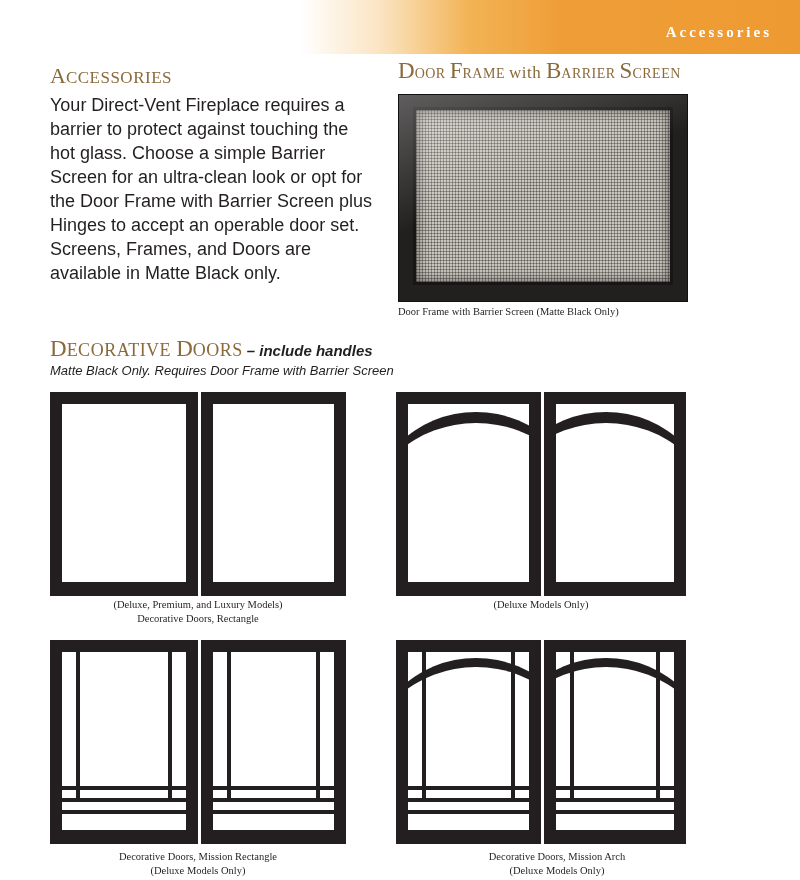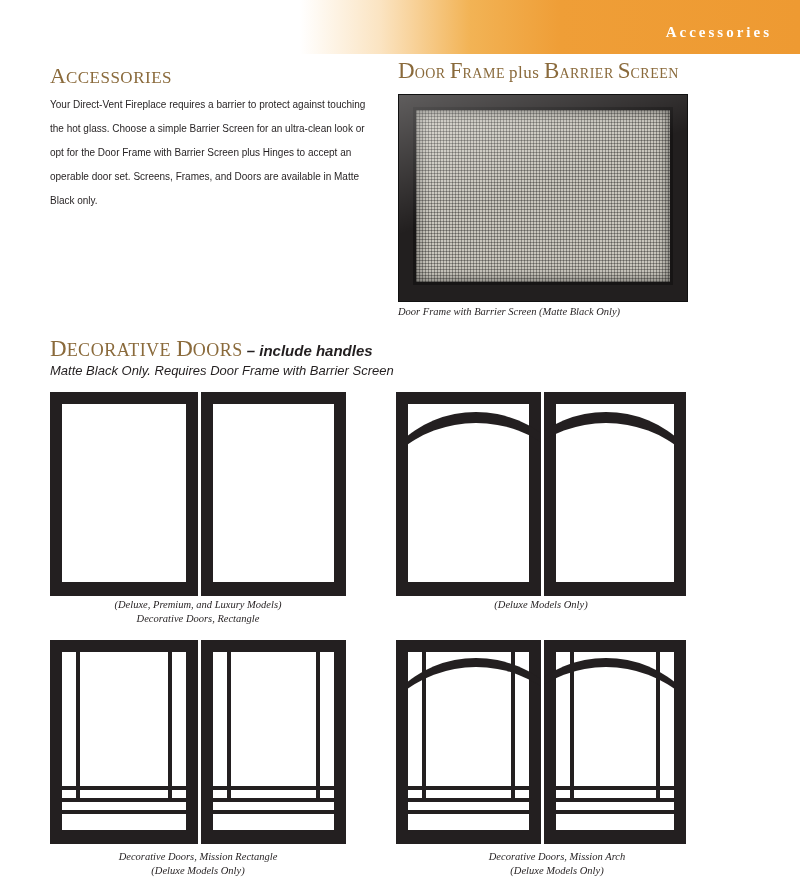--- a/index.html
+++ b/index.html
@@ -51,21 +51,21 @@
 
   
   #acc-head {
     position: absolute;
     left: 50px; top: 63px;
   }
   #acc-body {
     position: absolute;
     left: 50px; top: 93px;
     width: 325px;
-    font-size: 10px;
+    font-size: 18px;
     line-height: 24px;
     color: #231f20;
   }
   #acc-body p { margin: 0 0 16px 0; }
 
   
   #dfbs-head {
     position: absolute;
     left: 398px; top: 58px;
   }
@@ -90,21 +90,20 @@
     box-shadow: inset 0 0 14px rgba(0,0,0,.55);
   }
   .photo-shade {
     position: absolute; inset: 0;
     background: linear-gradient(160deg, rgba(255,255,255,.28), rgba(255,255,255,0) 45%);
     pointer-events: none;
   }
   .caption {
     position: absolute;
     font-family: "Liberation Serif", serif;
-    font-style: italic;
     font-size: 10.5px;
     color: #231f20;
     text-align: center;
     line-height: 14px;
   }
   #dfbs-caption {
     left: 398px; top: 305px; width: 290px; text-align: left;
   }
 
   
@@ -164,21 +163,21 @@
 
 <div id="acc-head" class="smallcap-head">
   <span class="cap1">A</span><span class="rest">CCESSORIES</span>
 </div>
 
 <div id="acc-body">
   <p>Your Direct-Vent Fireplace requires a barrier to protect against touching the hot glass. Choose a simple Barrier Screen for an ultra-clean look or opt for the Door Frame with Barrier Screen plus Hinges to accept an operable door set. Screens, Frames, and Doors are available in Matte Black only.</p>
 </div>
 
 <div id="dfbs-head" class="smallcap-head">
-  <span class="cap1">D</span><span class="rest">OOR </span><span class="cap1">F</span><span class="rest">RAME </span><span class="rest" style="font-size:17px;">plus </span><span class="cap1">B</span><span class="rest">ARRIER </span><span class="cap1">S</span><span class="rest">CREEN</span>
+  <span class="cap1">D</span><span class="rest">OOR </span><span class="cap1">F</span><span class="rest">RAME </span><span class="rest" style="font-size:17px;">with </span><span class="cap1">B</span><span class="rest">ARRIER </span><span class="cap1">S</span><span class="rest">CREEN</span>
 </div>
 
 <div class="photo-frame">
   <div class="photo-inner"></div>
   <div class="photo-shade"></div>
 </div>
 <div id="dfbs-caption" class="caption">Door Frame with Barrier Screen (Matte Black Only)</div>
 
 <div id="dd-head" class="smallcap-head">
   <span class="cap1">D</span><span class="rest">ECORATIVE </span><span class="cap1">D</span><span class="rest">OORS</span>

